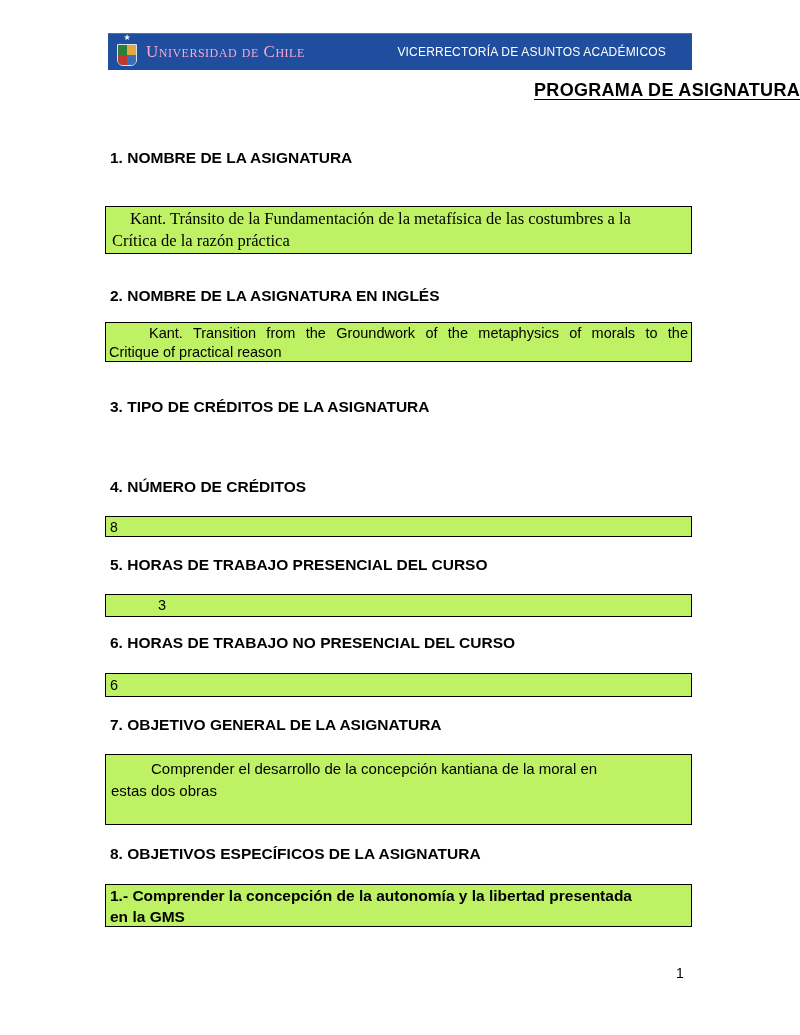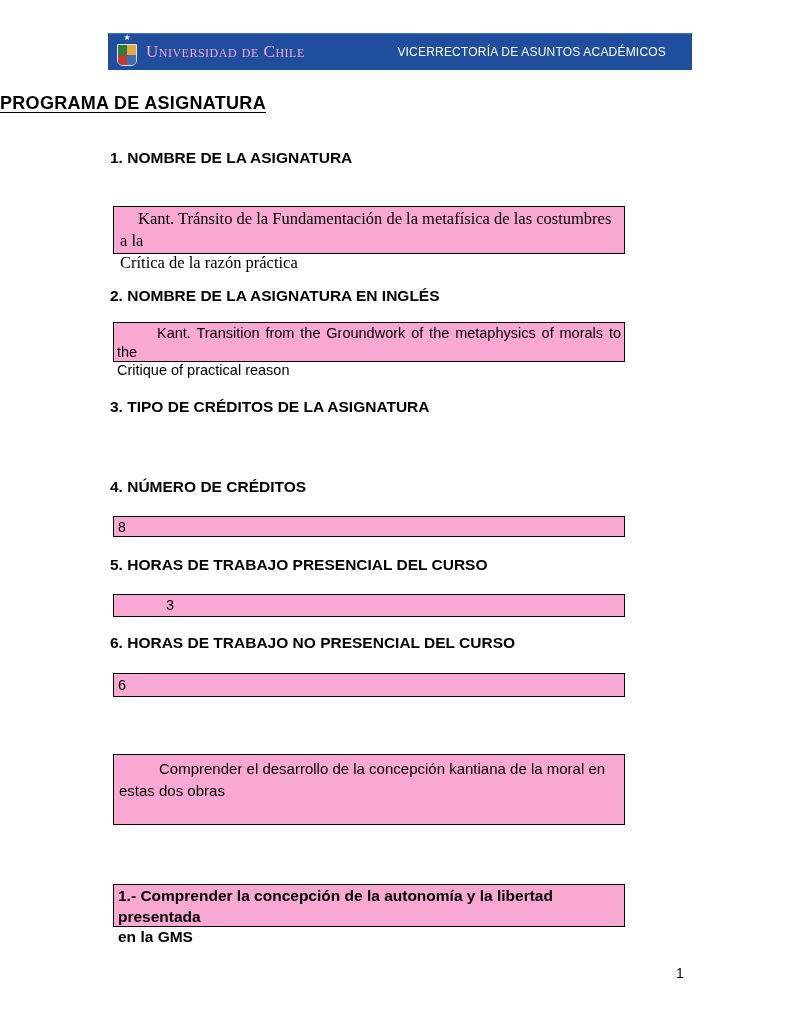--- a/index.html
+++ b/index.html
@@ -51,43 +51,43 @@
     white-space:nowrap;
   }
   .dept {
     position:absolute; right:26px; top:50%; transform:translateY(-50%);
     color:#ffffff; font-weight:normal; font-size:12px;
     letter-spacing:0.2px; white-space:nowrap;
   }
 
   
   .doc-title {
-    position:absolute; top:93px; left:0; width:100%;
-    text-align:left;
+    position:absolute; top:80px; left:0; width:100%;
+    text-align:right;
     font-size:18px; font-weight:bold;
     text-decoration:underline;
     text-underline-offset:3px;
     letter-spacing:0.3px;
   }
 
   
   .sec-h {
     position:absolute; left:110px;
     font-size:15.5px; font-weight:bold;
     white-space:nowrap;
   }
   .h1 { top:149px; } .h2 { top:287px; } .h3 { top:398px; } .h4 { top:478px; }
   .h5 { top:556px; } .h6 { top:634px; } .h7 { top:716px; } .h8 { top:845px; }
 
   
   .fbox {
-    position:absolute; left:113px;
-    width:512px;
+    position:absolute; left:105px;
+    width:587px;
     border:1.5px solid #000;
-    background:#f9a8d4;
+    background:#bef264;
   }
   .b1 { top:206px; height:48px; font-family:"Liberation Serif", serif; font-size:16.5px; line-height:22px; padding:1px 6px; }
   .b1 .l0 { text-indent:18px; }
   .b2 { top:322px; height:40px; font-size:14.5px; line-height:18.5px; padding:1px 3px; }
   .b2 .l0 { text-indent:40px; text-align:justify; text-align-last:justify; }
   .b3 { top:437px; height:26px; font-size:15.5px; font-weight:bold; line-height:23px; }
   .b3 .cell { position:absolute; top:0; white-space:nowrap; }
   .b3 .c0 { left:5px; } .b3 .c1 { left:179px; } .b3 .c2 { left:341px; }
   .b4 { top:516px; height:21px; font-size:14px; line-height:18px; padding:1px 4px; }
   .b5 { top:594px; height:23px; font-size:14.5px; line-height:19px; padding:1px 4px; }
@@ -146,25 +146,27 @@
   <div class="sec-h h5">5. HORAS DE TRABAJO PRESENCIAL DEL CURSO</div>
   <div class="fbox b5">
     <div class="l0">3</div>
   </div>
 
   <div class="sec-h h6">6. HORAS DE TRABAJO NO PRESENCIAL DEL CURSO</div>
   <div class="fbox b6">
     <div class="l0">6</div>
   </div>
 
+  <div class="sec-h h7">7. OBJETIVO GENERAL DE LA ASIGNATURA</div>
   <div class="fbox b7">
     <div class="l0">Comprender el desarrollo de la concepción kantiana de la moral en</div>
     <div class="l1">estas dos obras</div>
   </div>
 
+  <div class="sec-h h8">8. OBJETIVOS ESPECÍFICOS DE LA ASIGNATURA</div>
   <div class="fbox b8">
     <div class="l0">1.- Comprender la concepción de la autonomía y la libertad presentada</div>
     <div class="l1">en la GMS</div>
   </div>
 
   <div class="page-num">1</div>
 
 </div>
 
 </body></html>

